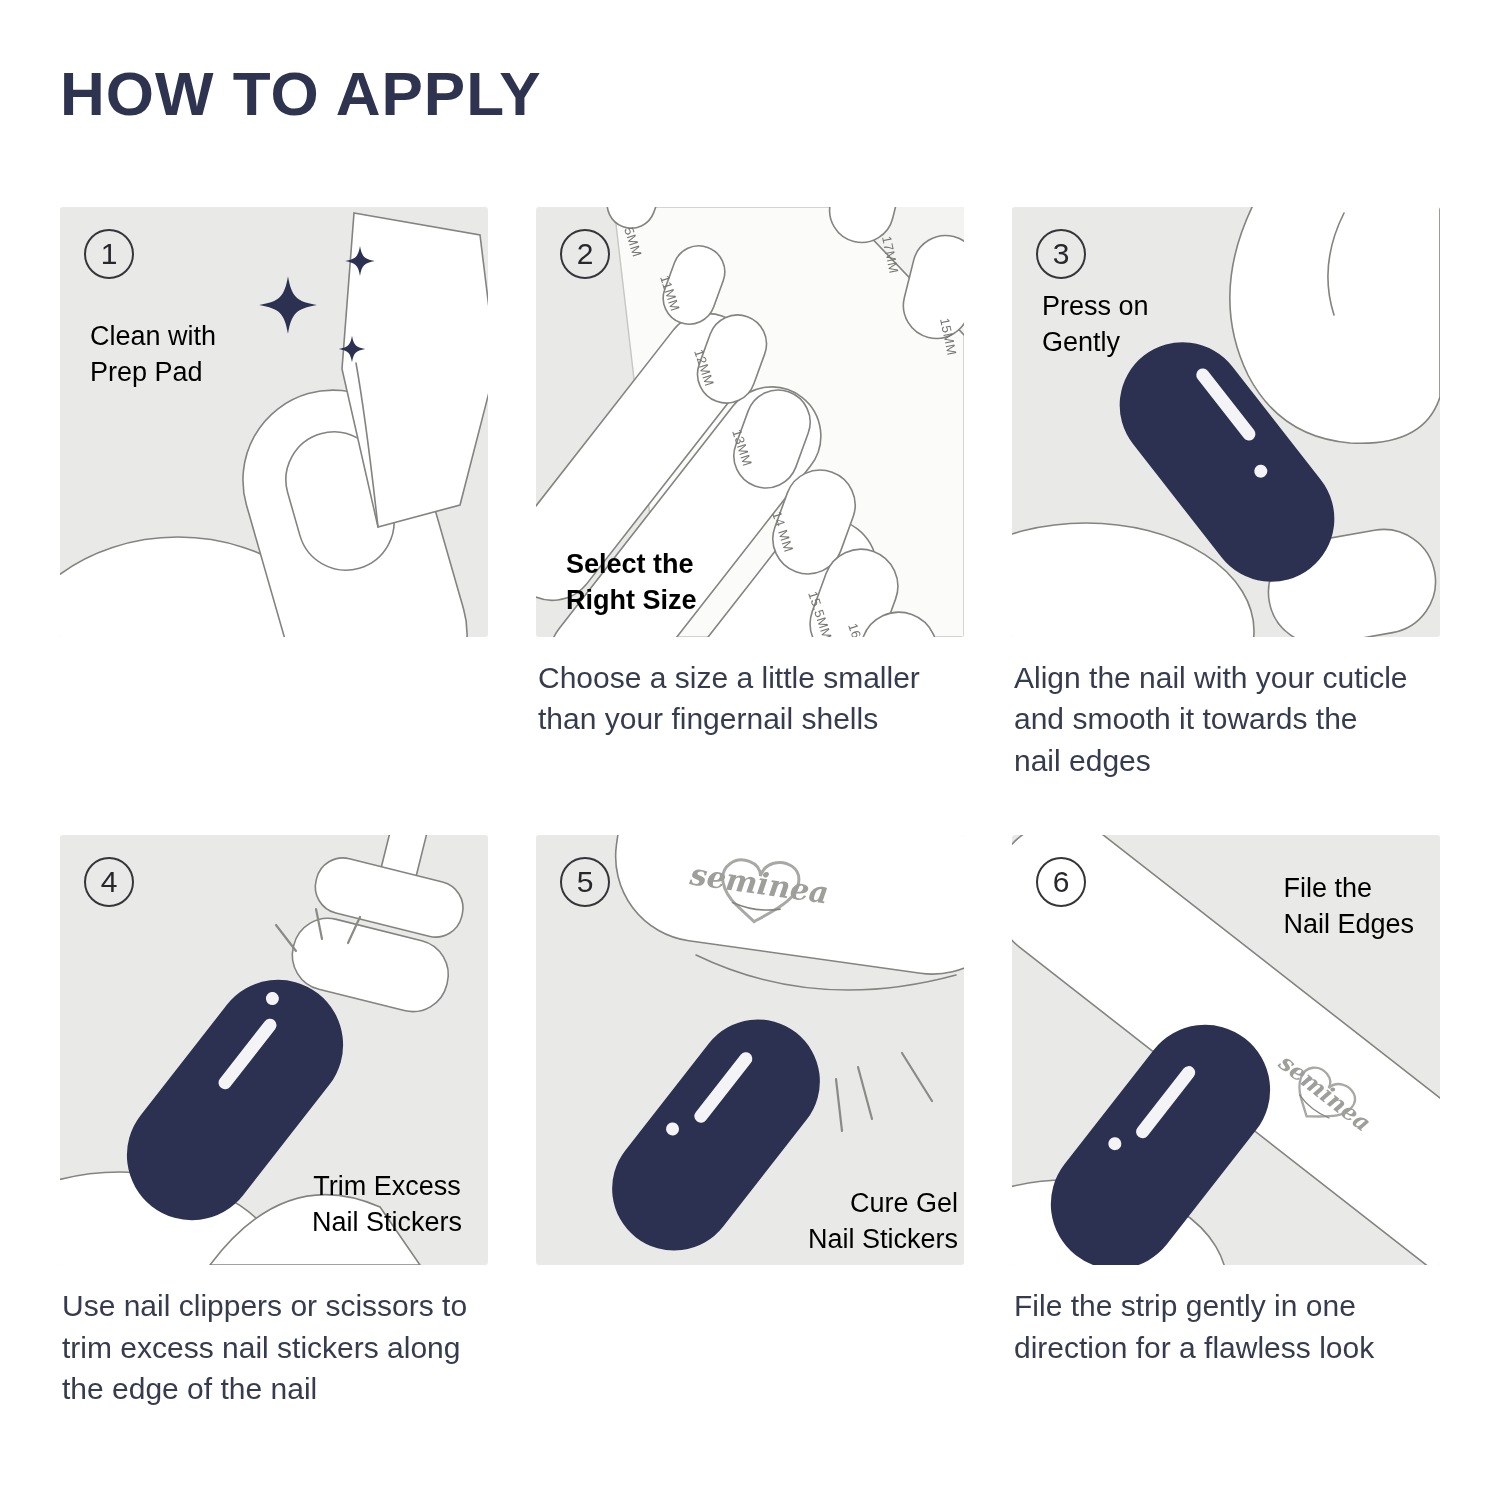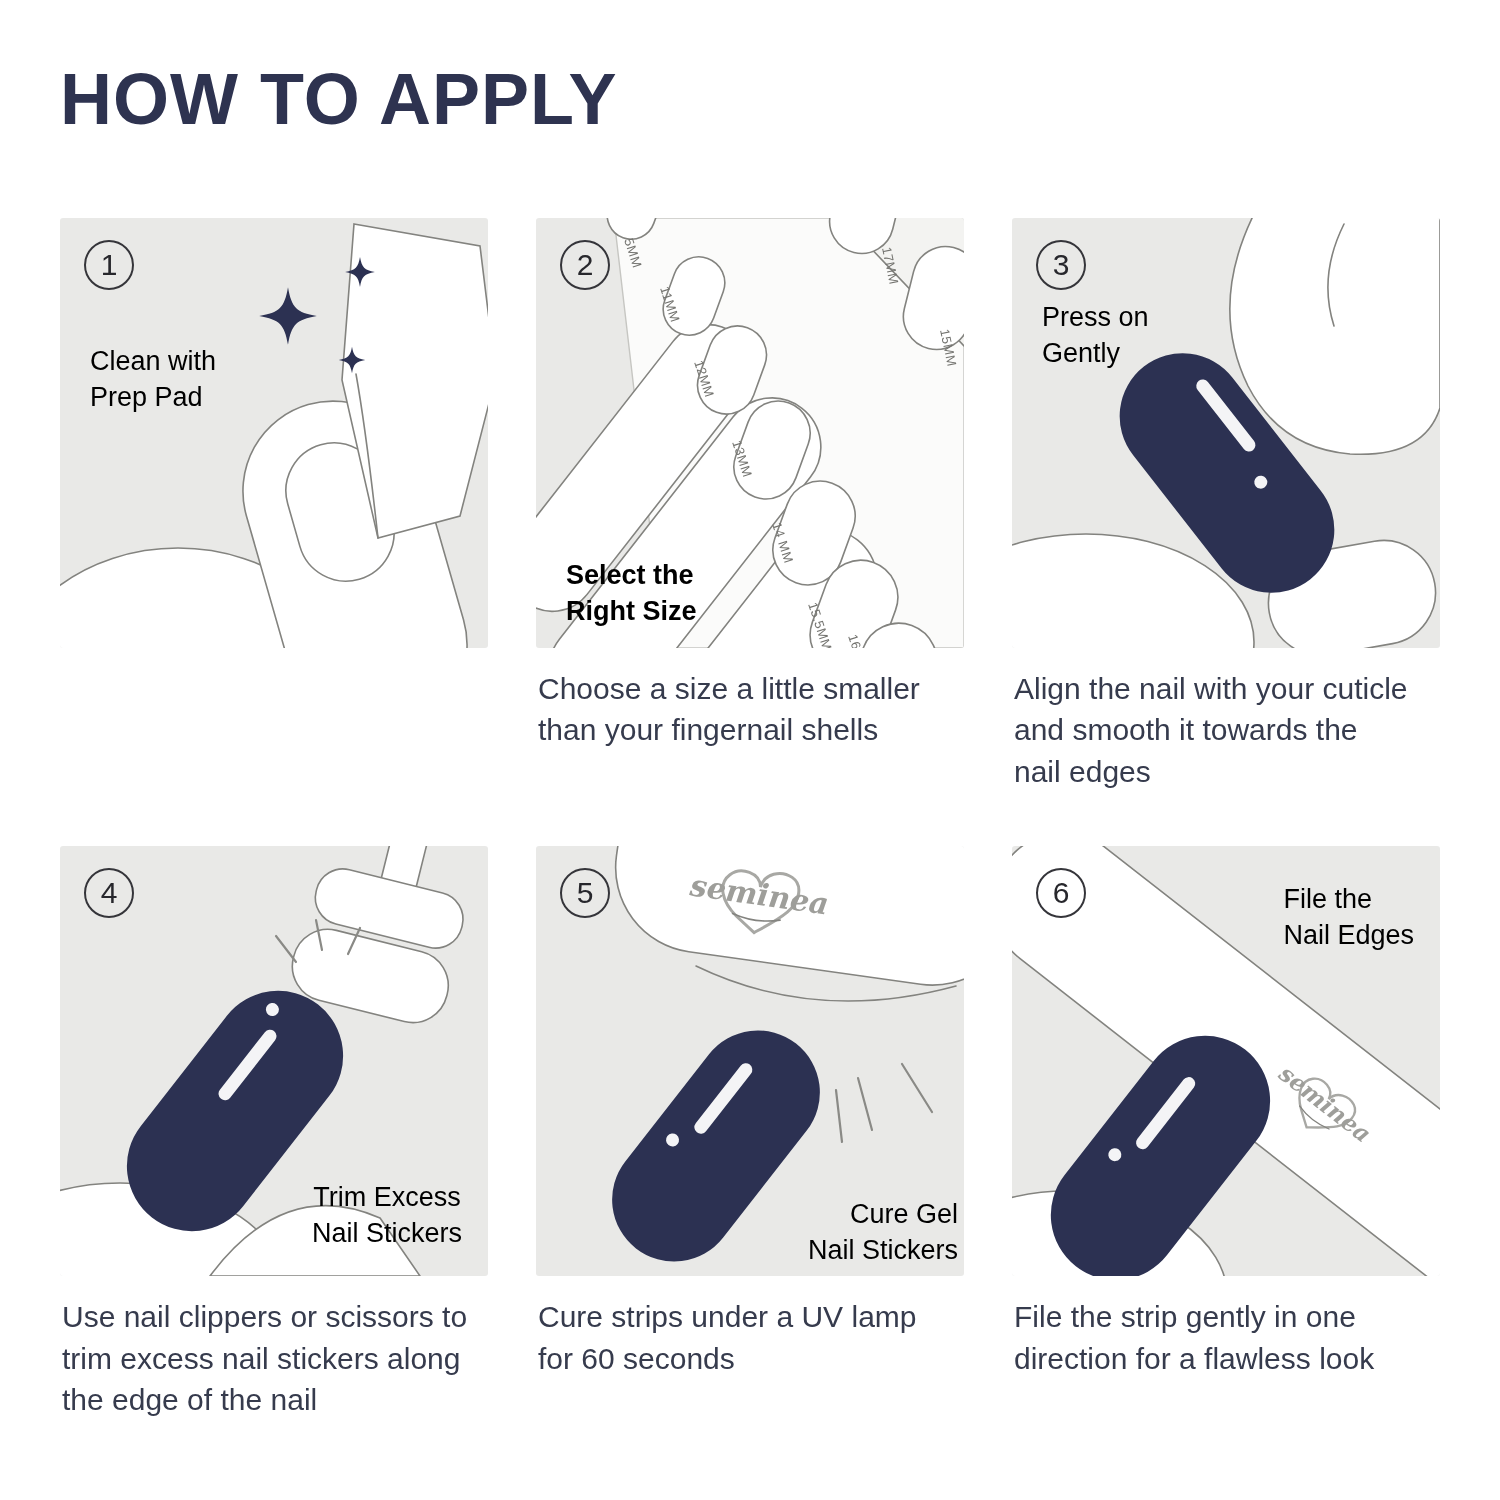--- a/index.html
+++ b/index.html
@@ -2,21 +2,21 @@
 <html><head>
 <meta charset="utf-8">
 <style>
   html,body { margin:0; padding:0; background:#ffffff; }
   .page {
     width:1500px; height:1500px; background:#ffffff; position:relative; overflow:hidden;
     font-family:"Liberation Sans", sans-serif; color:#363b4d;
   }
   .title {
     margin:0; padding:58px 60px 0 60px;
-    font-size:72px; font-weight:800; letter-spacing:1px; color:#2e3350;
+    font-size:62px; font-weight:800; letter-spacing:1px; color:#2e3350;
   }
   .grid {
     display:grid; grid-template-columns:repeat(3, 428px);
     column-gap:48px; row-gap:54px;
     padding:0 60px; margin-top:78px;
   }
   .step { width:428px; }
   .panel {
     position:relative; width:428px; height:430px;
     background:#e9e9e7; border-radius:3px; overflow:hidden;
@@ -25,21 +25,21 @@
   .badge {
     position:absolute; top:22px; left:24px; width:46px; height:46px;
     border:2.5px solid #35353a; border-radius:50%;
     display:flex; align-items:center; justify-content:center;
     font-size:30px; font-weight:500; color:#27272c; background:transparent;
   }
   .panel-label {
     position:absolute; font-size:27px; font-weight:500; color:#000000;
     line-height:1.32; white-space:pre-line;
   }
-  .pl1 { top:112px; left:30px;margin-top:14px; }
+  .pl1 { top:112px; left:30px; }
   .pl2 { top:340px; left:30px;font-weight:bold; }
   .pl3 { top:82px;  left:30px; }
   .pl4 { top:334px; right:26px; text-align:center; }
   .pl5 { top:334px; right:6px; text-align:right;margin-top:17px; }
   .pl6 { top:36px;  right:26px; }
   .caption {
     margin:20px 0 0 2px; font-size:30px; line-height:1.38; color:#363b4d;
     white-space:pre-line; font-weight:400;
   }
   
@@ -192,22 +192,20 @@
           <g transform="rotate(38 180 300)">
             <rect class="navy" x="118" y="170" width="124" height="260" rx="62"></rect>
             <rect class="hl" x="150" y="215" width="13" height="86" rx="6.5"></rect>
             <circle class="hl" cx="142" cy="322" r="6.5"></circle>
           </g>
         </svg>
         <div class="badge">5</div>
         <div class="panel-label pl5">Cure Gel
 Nail Stickers</div>
       </div>
-      <p class="caption">Cure strips under a UV lamp
-for 60 seconds</p>
     </section>
 
     <section class="step">
       <div class="panel">
         <svg class="ill" viewBox="0 0 428 430">
           <ellipse class="sh" cx="55" cy="450" rx="160" ry="105"></ellipse>
           <g transform="rotate(38 240 205)">
             <rect class="sh" x="-70" y="135" width="660" height="140" rx="70"></rect>
             <g transform="translate(330 205) scale(0.78)">
               <path class="heart" d="M0 -12 C-2 -26 -22 -30 -32 -20 C-43 -9 -36 8 -20 20 L0 34 C8 28 22 18 30 9 C41 -3 42 -20 30 -26 C18 -32 2 -26 0 -12 Z"></path>

